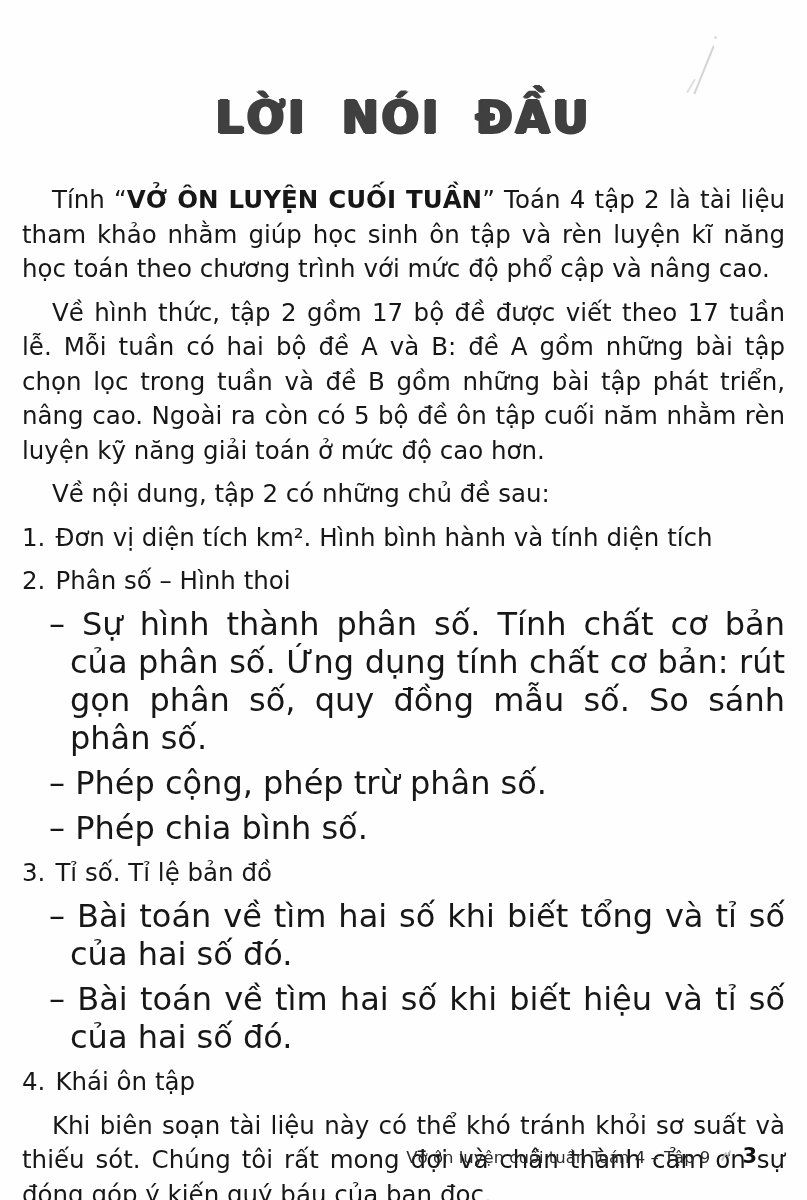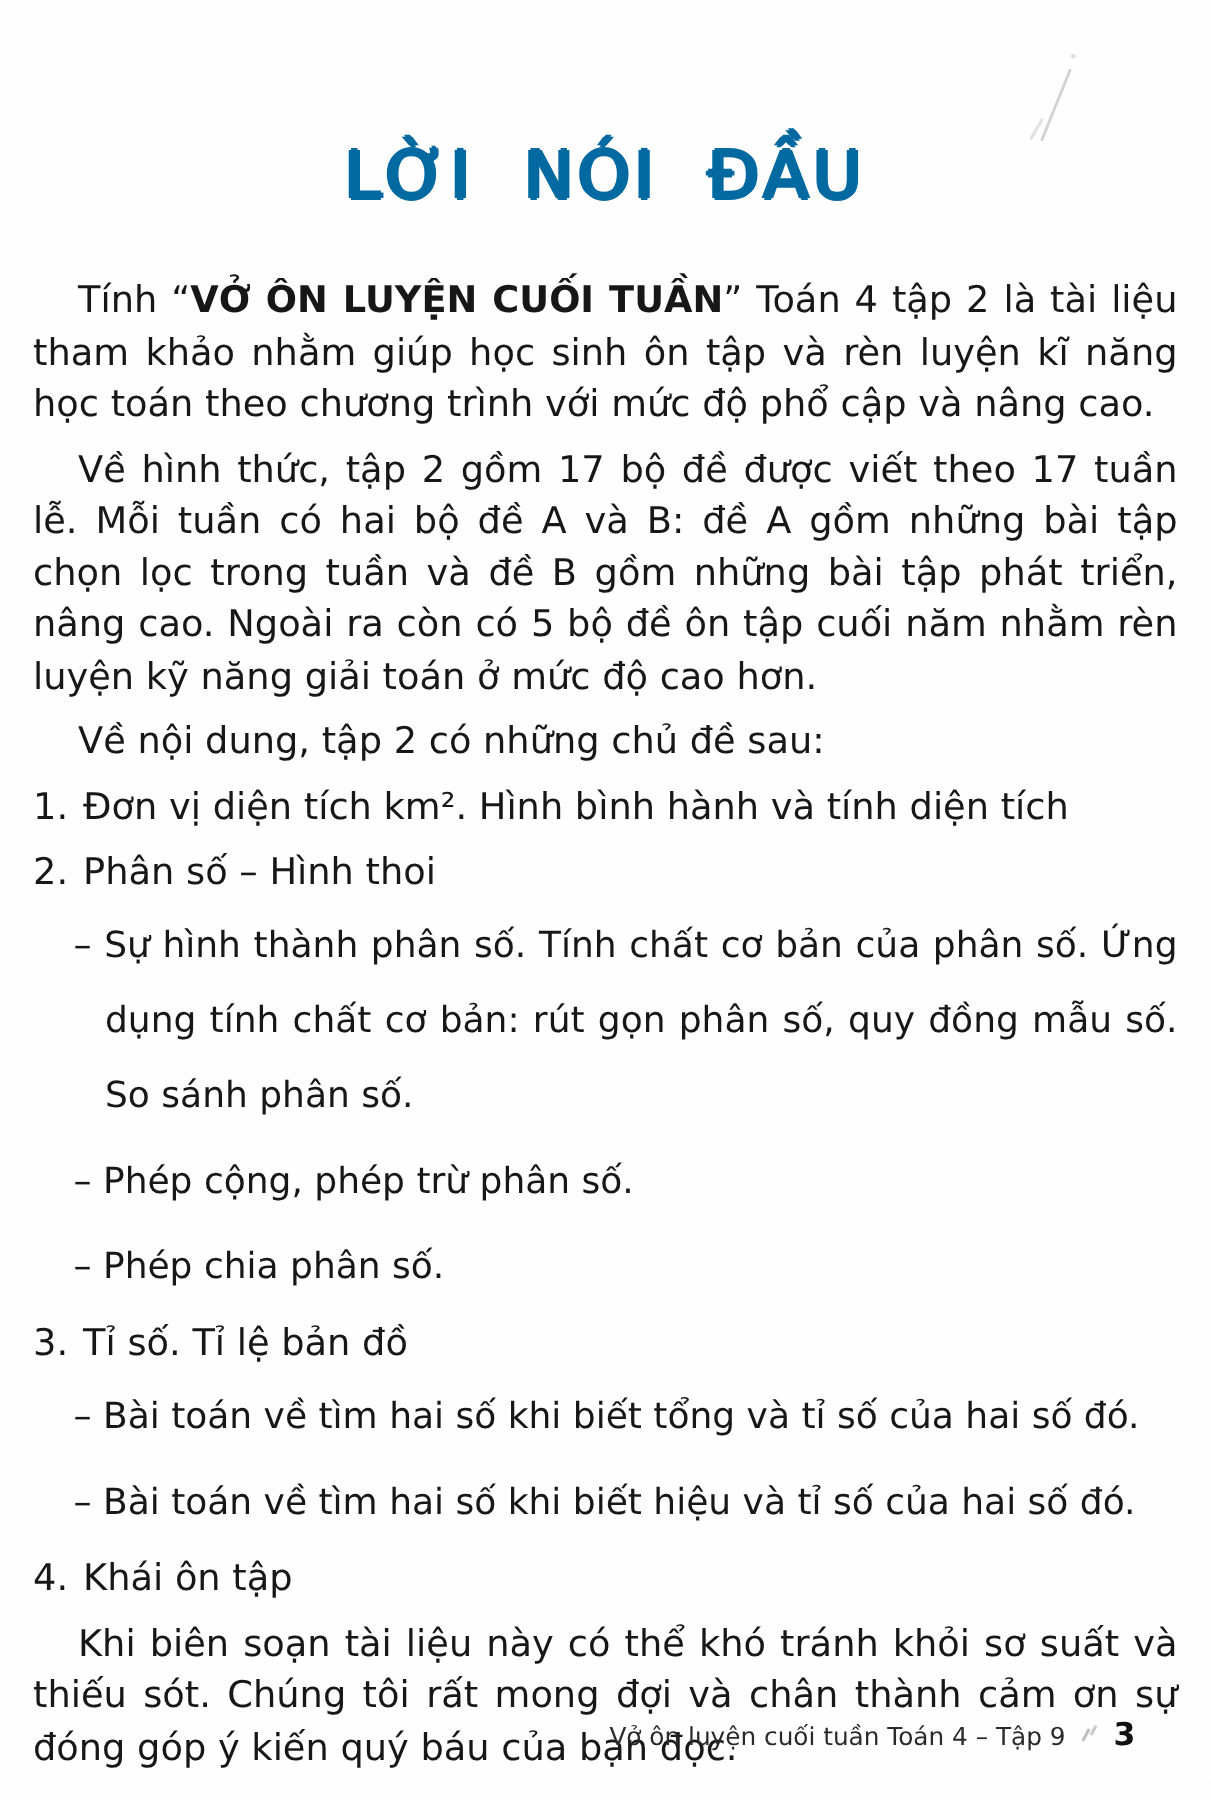--- a/index.html
+++ b/index.html
@@ -15,44 +15,44 @@
     position:absolute; left:22px; right:22px; top:0;
   }
   .title-wrap {
     text-align:center;
     margin-top:92px;
     margin-bottom:40px;
   }
   .title {
     display:inline-block;
     font-size:44px;
-    font-weight:400;
+    font-weight:700;
     letter-spacing:3px;
     word-spacing:16px;
-    color:#0369a1;
+    color:#404040;
     text-shadow: 1.6px 0 0 currentColor, -1.6px 0 0 currentColor,
                  0 1.2px 0 currentColor, 0 -1.2px 0 currentColor;
   }
   .para {
     font-size:24.5px;
     line-height:34.5px;
     text-align:justify;
     margin:0 0 9px 0;
   }
   .indent { text-indent:30px; }
   .outline-item { margin:9px 0 7px 0; }
   .outline-heading {
     font-size:24.5px;
     line-height:34px;
     font-weight:normal;
   }
   .outline-heading .num { margin-right:10px; }
   .sub {
-    font-size:24px;
-    line-height:50px;
+    font-size:32px;
+    line-height:38px;
     text-align:justify;
     padding-left:48px;
     text-indent:-21px;
     margin:7px 0;
   }
   .closing {
     margin-top:10px;
   }
   .footer {
     position:absolute;
@@ -109,21 +109,21 @@
     <p class="para indent">Về nội dung, tập 2 có những chủ đề sau:</p>
 
     <div class="outline-item">
       <div class="outline-heading"><span class="num">1.</span><span>Đơn vị diện tích km². Hình bình hành và tính diện tích</span></div>
     </div>
 
     <div class="outline-item">
       <div class="outline-heading"><span class="num">2.</span><span>Phân số – Hình thoi</span></div>
       <div class="sub">– Sự hình thành phân số. Tính chất cơ bản của phân số. Ứng dụng tính chất cơ bản: rút gọn phân số, quy đồng mẫu số. So sánh phân số.</div>
       <div class="sub">– Phép cộng, phép trừ phân số.</div>
-      <div class="sub">– Phép chia phân số.</div>
+      <div class="sub">– Phép chia bình số.</div>
     </div>
 
     <div class="outline-item">
       <div class="outline-heading"><span class="num">3.</span><span>Tỉ số. Tỉ lệ bản đồ</span></div>
       <div class="sub">– Bài toán về tìm hai số khi biết tổng và tỉ số của hai số đó.</div>
       <div class="sub">– Bài toán về tìm hai số khi biết hiệu và tỉ số của hai số đó.</div>
     </div>
 
     <div class="outline-item">
       <div class="outline-heading"><span class="num">4.</span><span>Khái ôn tập</span></div>

